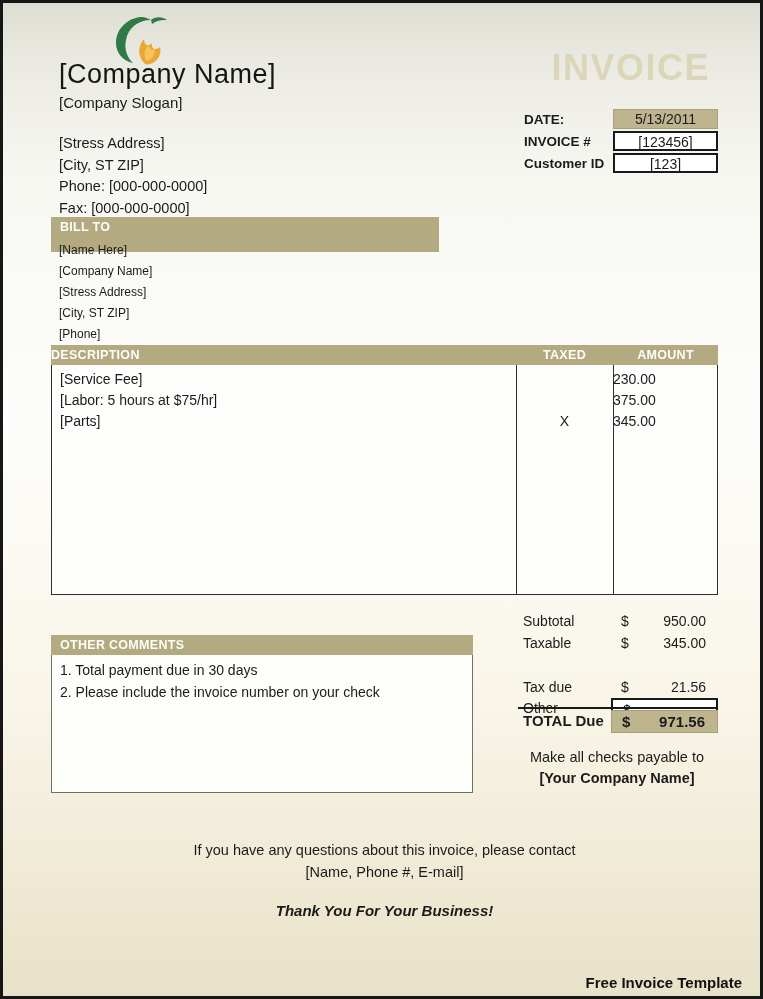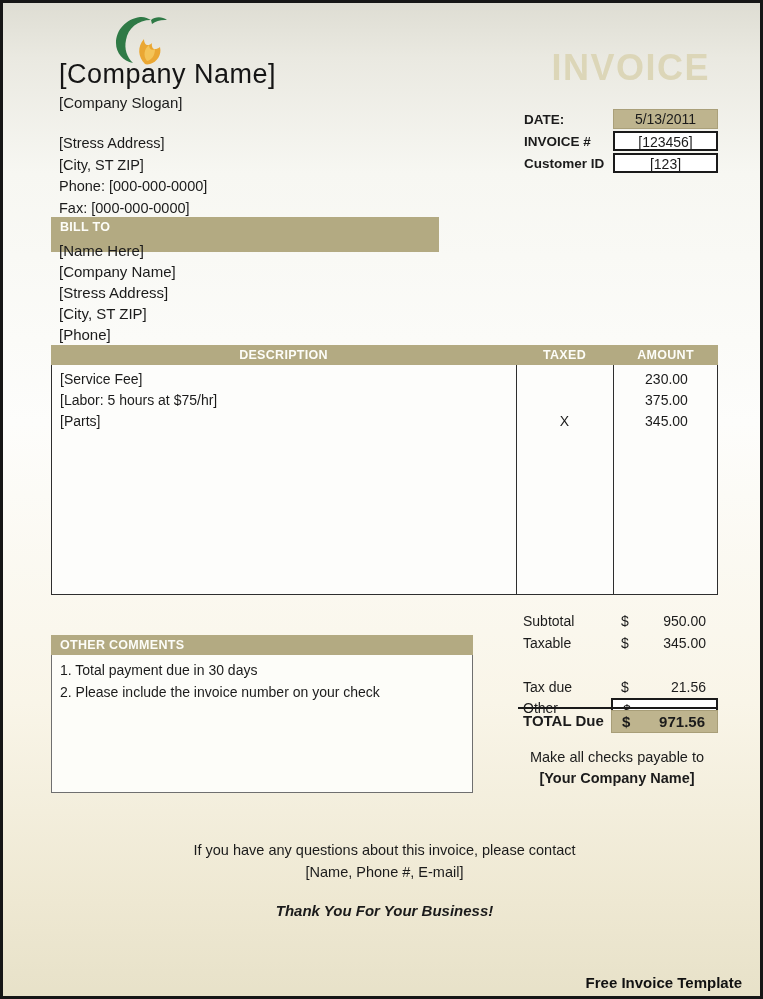--- a/index.html
+++ b/index.html
@@ -37,39 +37,39 @@
   .meta-label { position: absolute; left: 521px; font-size: 13.5px; font-weight: bold; }
   .meta-cell  { position: absolute; left: 610px; width: 105px; height: 20px;
                 font-size: 14px; text-align: center; line-height: 19px; }
   .meta-cell.tan { background: #beb48e; border: 1px solid #aaa07a; }
   .meta-cell.boxed { background: #ffffff; border: 2px solid #1a1a1a; }
 
   
   .bar { background: #b3aa82; color: #fdfdf8; font-weight: bold; font-size: 12.5px;
          line-height: 20px; height: 35px; padding-left: 9px; letter-spacing: 0.3px; }
   .billto-bar { position: absolute; left: 48px; top: 214px; width: 388px; }
-  .billto-lines { position: absolute; left: 56px; top: 237px; font-size: 15px; line-height: 21px; }
+  .billto-lines { position: absolute; left: 56px; top: 237px; font-size: 12px; line-height: 21px; }
 
   
   .table-header { position: absolute; left: 48px; top: 342px; width: 667px; height: 20px;
                   background: #b3aa82; color: #fdfdf8; font-weight: bold; font-size: 12.5px;
                   display: flex; line-height: 20px; letter-spacing: 0.3px; }
-  .th-desc { width: 465px; text-align: center; }
+  .th-desc { width: 465px; }
   .th-taxed { width: 97px; text-align: center; }
   .th-amount { width: 105px; text-align: center; }
   .table-body { position: absolute; left: 48px; top: 362px; width: 667px; height: 230px;
                 background: #fdfdfb; border: 1px solid #2e2e2e; border-top: none; }
   .vline { position: absolute; top: 0; bottom: 0; width: 1px; background: #2e2e2e; }
   .vline.v1 { left: 464px; }
   .vline.v2 { left: 561px; }
   .item-row { position: absolute; left: 0; width: 665px; height: 21px; display: flex;
               font-size: 14px; line-height: 21px; }
   .item-desc { width: 464px; padding-left: 8px; }
   .item-taxed { width: 97px; text-align: center; }
-  .item-amount { width: 104px; text-align: center; padding-right: 17px; padding-left: 20px; }
+  .item-amount { width: 104px; text-align: left; padding-right: 17px; }
 
   
   .totals-row { position: absolute; left: 515px; width: 200px; height: 22px; font-size: 14px; margin-top: 12px; }
   .totals-label { position: absolute; left: 5px; top: 2px; }
   .totals-cell { position: absolute; left: 93px; top: 0; width: 107px; height: 22px; }
   .totals-cell.boxed { border: 2px solid #1a1a1a; background: #ffffff; }
   .totals-cur { position: absolute; left: 10px; top: 2px; }
   .totals-val { position: absolute; right: 12px; top: 2px; }
   .totals-sep { position: absolute; left: 515px; top: 704px; width: 200px; height: 2px; background: #1a1a1a; }
   .total-row { position: absolute; left: 515px; top: 707px; width: 200px; height: 23px; font-size: 15px; font-weight: bold; }

